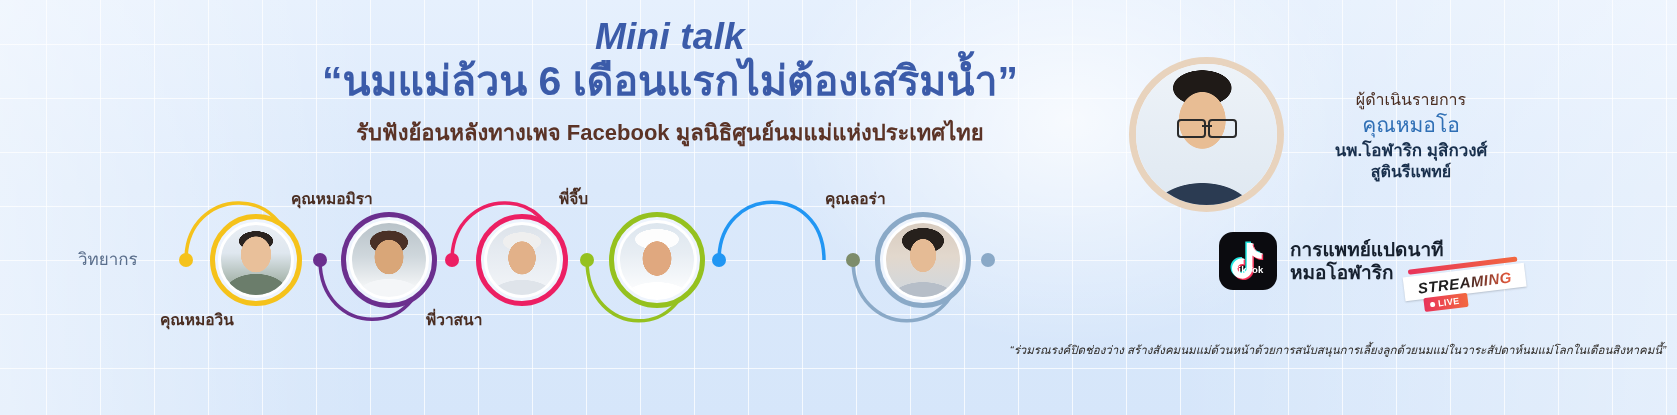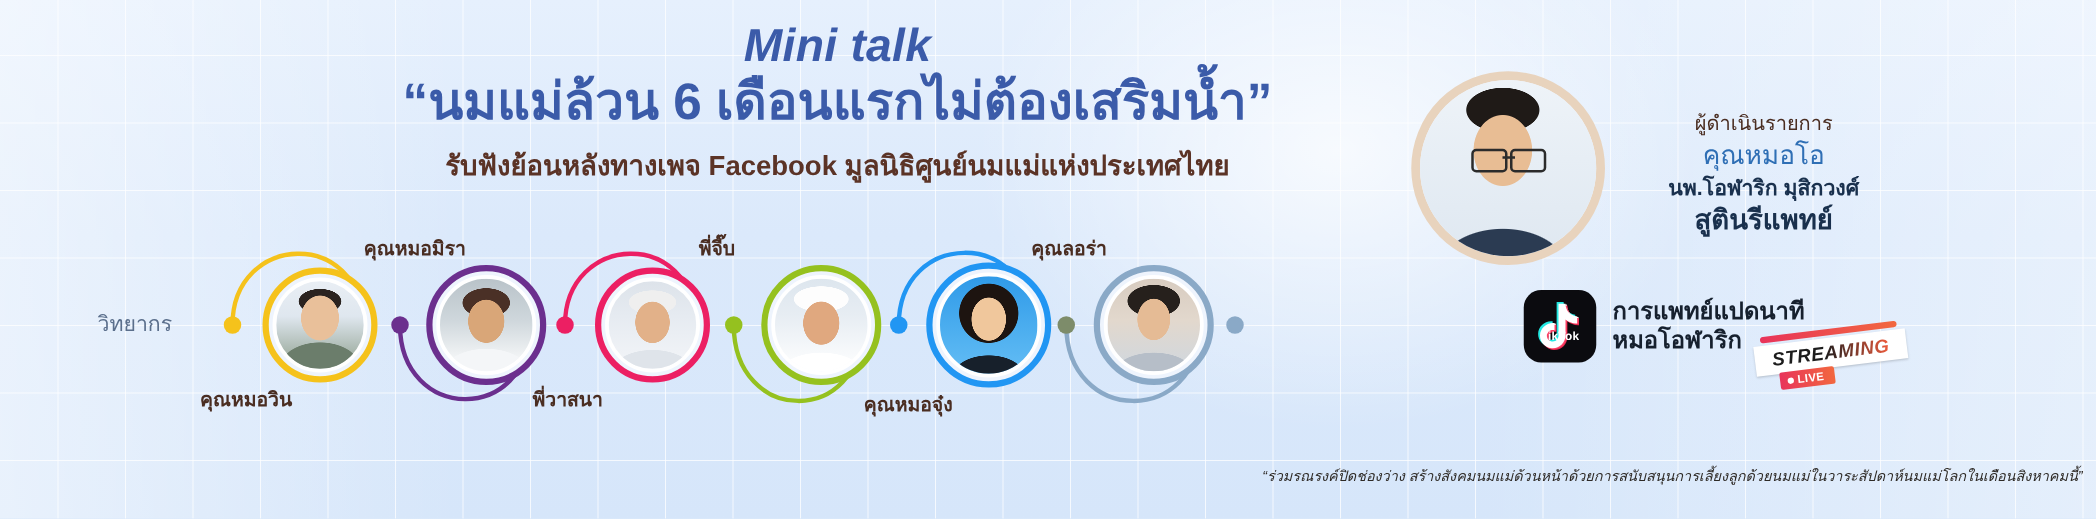--- a/index.html
+++ b/index.html
@@ -79,21 +79,21 @@
 
   
   #presenter-photo{
     position:absolute;left:1129px;top:57px;width:155px;height:155px;border-radius:50%;
     box-sizing:border-box;border:7px solid #e8d3bd;background:#f0f5fd;overflow:hidden;
   }
   #presenter-text{position:absolute;left:1296px;top:90px;width:230px;text-align:center;}
   .p-role{font-size:16px;color:#4a2d21;font-weight:normal;line-height:1.3;}
   .p-name{font-size:21px;color:#2f6fb5;font-weight:normal;line-height:1.25;margin-top:1px;}
   .p-full{font-size:17px;color:#19304d;font-weight:bold;line-height:1.3;margin-top:2px;}
-  .p-spec{font-size:22px;color:#19304d;font-weight:bold;line-height:1.3;}
+  .p-spec{font-size:16px;color:#19304d;font-weight:bold;line-height:1.3;}
 
   
   #tiktok-row{position:absolute;left:1219px;top:232px;display:flex;align-items:center;gap:13px;}
   #tiktok-icon{
     width:58px;height:58px;border-radius:14px;background:#0b0b0f;position:relative;flex:0 0 auto;
   }
   #tiktok-icon .tt-label{
     position:absolute;left:0;right:0;bottom:15px;text-align:center;
     color:#fff;font-size:9.5px;font-weight:bold;letter-spacing:.2px;
   }
@@ -121,21 +121,21 @@
   #streaming-badge .live{
     position:absolute;left:18px;top:30px;background:linear-gradient(90deg,#e8335a,#f2683f);
     color:#fff;font-size:9px;font-weight:bold;padding:2px 8px 2px 6px;border-radius:2px;
     display:flex;align-items:center;gap:3px;letter-spacing:.4px;
   }
   #streaming-badge .live .dot{width:5px;height:5px;border-radius:50%;background:#fff;display:inline-block;}
 
   
   #footer-caption{
     position:absolute;left:838px;top:343px;width:828px;text-align:right;
-    font-size:11.5px;font-style:italic;color:#2e2a26;line-height:1.3;white-space:nowrap;margin-top:32px;
+    font-size:11.5px;font-style:italic;color:#2e2a26;line-height:1.3;white-space:nowrap;
   }
 </style>
 </head>
 <body>
 
 <div id="banner">
   <div id="grid"></div>
   <div id="glow"></div>
 
   <div id="headline">
@@ -201,30 +201,20 @@
       <div class="ring" style="inset:0;border:5px solid #95c11f;"></div>
       <div class="inner" style="inset:8px;background:linear-gradient(180deg,#dde6ee 0%,#e7edf3 40%,#ffffff 100%);">
         <div class="face" style="background:
           radial-gradient(ellipse 21px 25px at 50% 48%, #e0a87f 0%, #e0a87f 68%, transparent 70%),
           radial-gradient(ellipse 30px 14px at 50% 22%, #fdfdfd 0%, #fdfdfd 72%, transparent 74%),
           radial-gradient(ellipse 42px 22px at 50% 104%, #ffffff 0%, #ffffff 80%, transparent 82%);"></div>
       </div>
       <div class="name above">พี่จี๊บ</div>
     </div>
 
-    <div class="spk" style="left:741px;top:32px;width:100px;height:100px;">
-      <div class="ring" style="inset:0;border:5px solid #2196f3;"></div>
-      <div class="inner" style="inset:8px;background:linear-gradient(180deg,#2f9ae8 0%,#4fb0f0 60%,#63bdf5 100%);">
-        <div class="face" style="background:
-          radial-gradient(ellipse 20px 25px at 50% 44%, #f0c79c 0%, #f0c79c 68%, transparent 70%),
-          radial-gradient(ellipse 30px 30px at 50% 38%, #1d1410 0%, #1d1410 78%, transparent 80%),
-          radial-gradient(ellipse 36px 22px at 50% 104%, #17202b 0%, #17202b 80%, transparent 82%);"></div>
-      </div>
-      <div class="name below">คุณหมอจุ๋ง</div>
-    </div>
 
     <div class="spk" style="left:875px;top:34px;width:96px;height:96px;">
       <div class="ring" style="inset:0;border:5px solid #8aa9c7;"></div>
       <div class="inner" style="inset:8px;background:linear-gradient(180deg,#d8ccc0 0%,#e2d8cd 45%,#cfd7df 100%);">
         <div class="face" style="background:
           radial-gradient(ellipse 19px 24px at 50% 44%, #e5bb95 0%, #e5bb95 68%, transparent 70%),
           radial-gradient(ellipse 28px 17px at 50% 24%, #26201c 0%, #26201c 74%, transparent 76%),
           radial-gradient(ellipse 40px 22px at 50% 104%, #b6bec8 0%, #b6bec8 80%, transparent 82%);"></div>
       </div>
       <div class="name above">คุณลอร่า</div>

